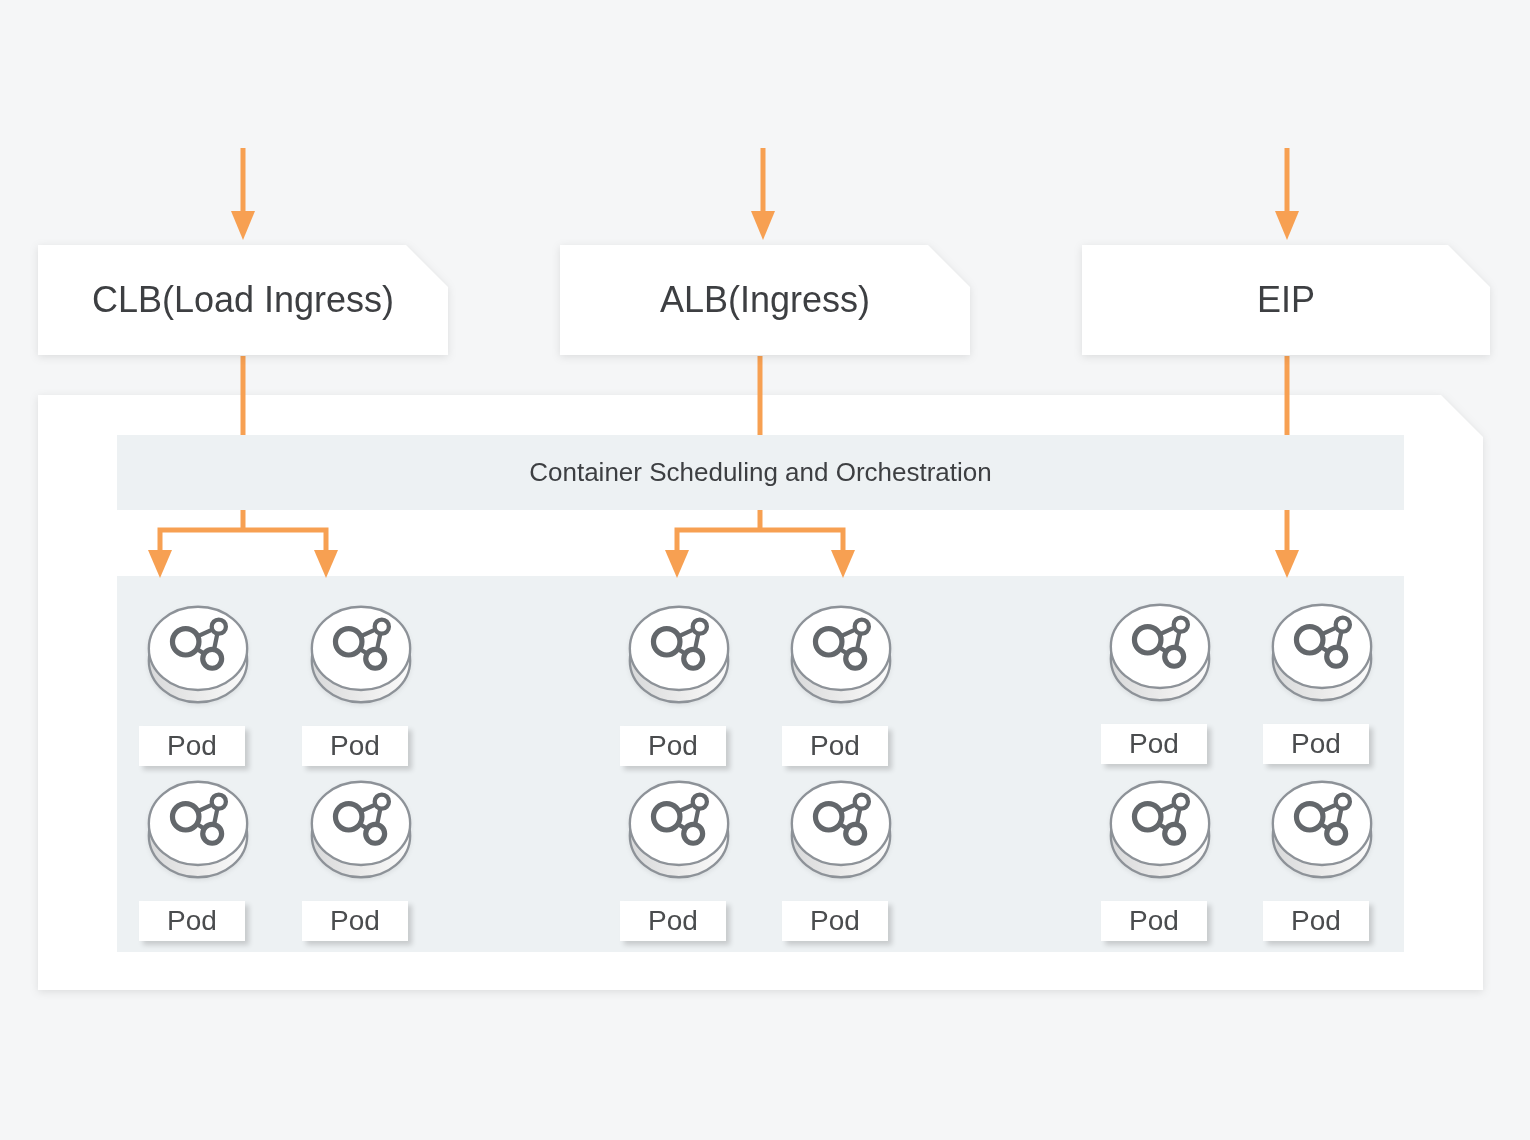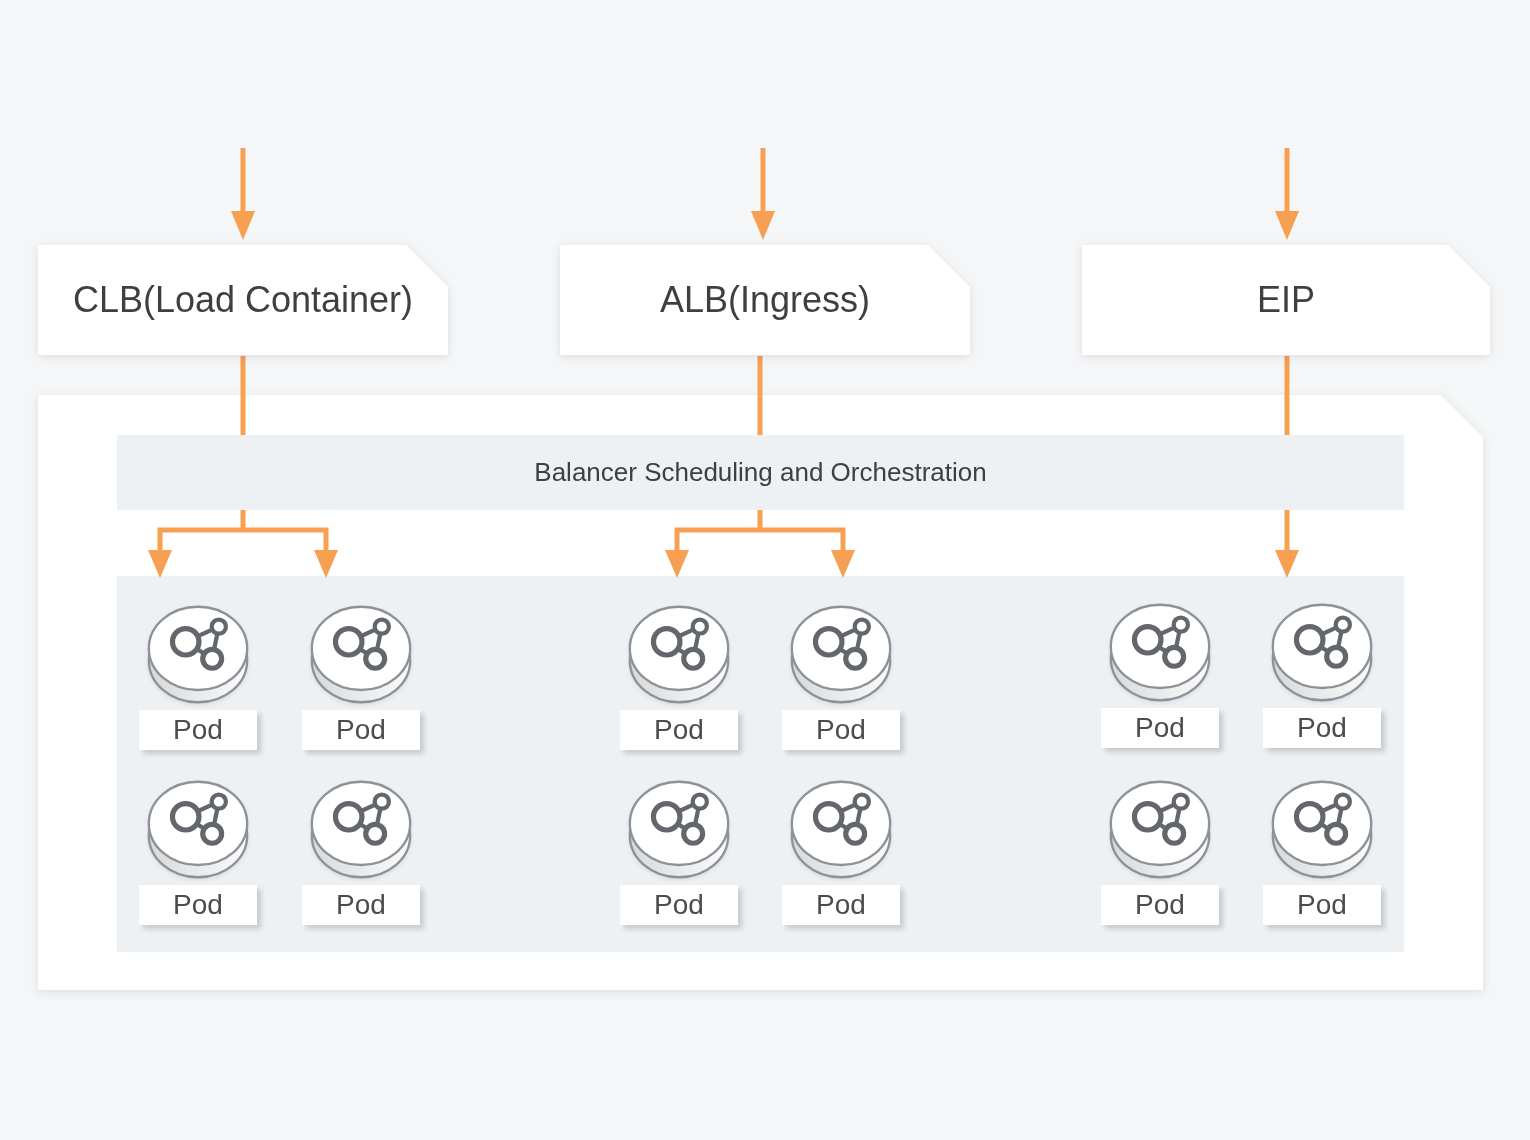--- a/index.html
+++ b/index.html
@@ -58,22 +58,22 @@
 
   
   .pod { position: absolute; width: 118px; text-align: center; }
   .pod-disk { display: block; margin: 0 auto; filter: drop-shadow(0 2px 2px rgba(0,0,0,0.07)); }
   .disk-side { fill: url(#podgrad); stroke: var(--pod-outline); stroke-width: 2.5; }
   .disk-top { fill: #ffffff; stroke: var(--pod-outline); stroke-width: 2.5; }
   .mol-link { fill: none; stroke: var(--pod-icon); stroke-width: 4.5; }
   .mol-node { fill: #ffffff; stroke: var(--pod-icon); stroke-width: 5.5; }
   .mol-node-small { stroke-width: 4.5; }
   .pod-label {
-    margin-top: 4px;
-    width: 118px; height: 40px; line-height: 40px;
+    margin-top: 20px;
+    width: 106px; height: 40px; line-height: 40px;
     background: var(--surface);
     box-shadow: 4px 4px 5px rgba(0,0,0,0.16);
     font-size: 28px; color: var(--text-medium);
   }
 </style>
 </head>
 <body>
 
 <div class="stage">
 
@@ -85,21 +85,21 @@
         <stop offset="1" stop-color="#fbfbfb"></stop>
       </linearGradient>
     </defs>
   </svg>
 
   <div class="notch-shadow" style="left:38px;top:395px;width:1445px;height:595px">
     <div class="notch-box"></div>
   </div>
 
   <div class="bar" style="left:117px;top:435px;width:1287px;height:75px">
-    <div class="bar-title">Balancer Scheduling and Orchestration</div>
+    <div class="bar-title">Container Scheduling and Orchestration</div>
   </div>
 
   <div class="bar" style="left:117px;top:576px;width:1287px;height:376px"></div>
 
   <svg class="arrows" width="1530" height="1140" viewBox="0 0 1530 1140">
 
     <g>
       <path class="arrow-line" d="M243 148 V213"></path>
       <path class="arrow-head" d="M231 211 L255 211 L243 240 Z"></path>
     </g>
@@ -130,21 +130,21 @@
 
     <g>
       <path class="arrow-line" d="M1287 356 V435"></path>
       <path class="arrow-line" d="M1287 510 V552"></path>
       <path class="arrow-head" d="M1275 550 L1299 550 L1287 578 Z"></path>
     </g>
   </svg>
 
   <div class="notch-shadow" style="left:38px;top:245px;width:410px;height:110px">
     <div class="notch-box"></div>
-    <div class="tag-label-wrap">CLB(Load Container)</div>
+    <div class="tag-label-wrap">CLB(Load Ingress)</div>
   </div>
   <div class="notch-shadow" style="left:1082px;top:245px;width:408px;height:110px">
     <div class="notch-box"></div>
     <div class="tag-label-wrap">EIP</div>
   </div>
   <div class="notch-shadow" style="left:560px;top:245px;width:410px;height:110px">
     <div class="notch-box"></div>
     <div class="tag-label-wrap">ALB(Ingress)</div>
   </div>
 

